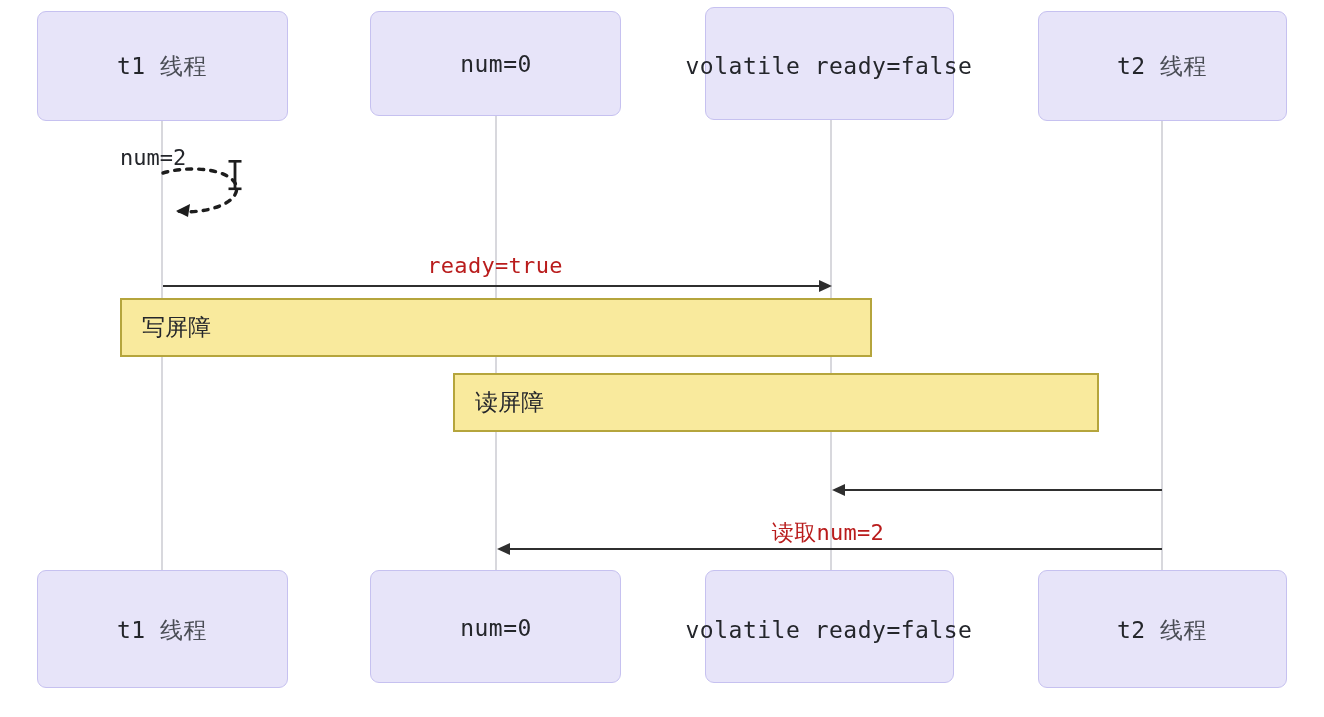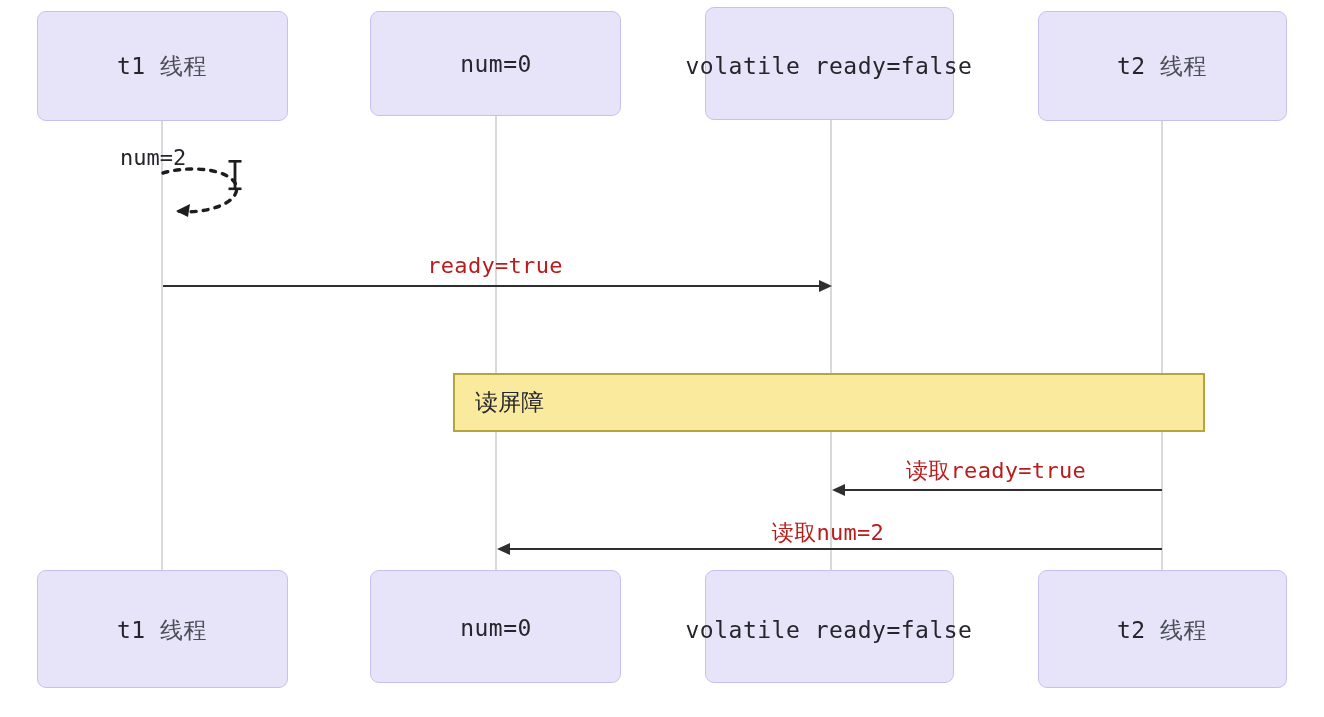--- a/index.html
+++ b/index.html
@@ -160,28 +160,28 @@
     <rect x="3.5" y="2" width="13" height="2.6" fill="#1d1d1d"></rect>
     <rect x="3.5" y="29.5" width="13" height="2.6" fill="#1d1d1d"></rect>
   </svg>
 
   <div class="msg-label" style="left:495px; top:253px;">
     <span>ready=true</span>
   </div>
   <div class="msg-line" style="left:163px; top:285px; width:657px;"></div>
   <div class="arrowhead right" style="left:819px; top:280px;"></div>
 
-
-  <div class="barrier-box" style="left:453px; top:373px; width:752px; height:59px;align-items:center;">
+  <div class="barrier-box" style="left:120px; top:298px; width:752px; height:59px;">
+    <span class="barrier-label">写屏障</span>
+  </div>
+
+  <div class="barrier-box" style="left:453px; top:373px; width:646px; height:59px;align-items:center;">
     <span class="barrier-label">读屏障</span>
   </div>
 
-  <div class="msg-label" style="left:996px; top:456px;">
-    <span class="cn">读取</span><span>ready=true</span>
-  </div>
   <div class="msg-line" style="left:844px; top:489px; width:318px;"></div>
   <div class="arrowhead left" style="left:832px; top:484px;"></div>
 
   <div class="msg-label" style="left:828px; top:518px;text-align:right;">
     <span class="cn">读取</span><span>num=2</span>
   </div>
   <div class="msg-line" style="left:509px; top:548px; width:653px;"></div>
   <div class="arrowhead left" style="left:497px; top:543px;"></div>
 
   <div class="participant-box" style="left:37px; top:570px; width:251px; height:118px;"></div>

